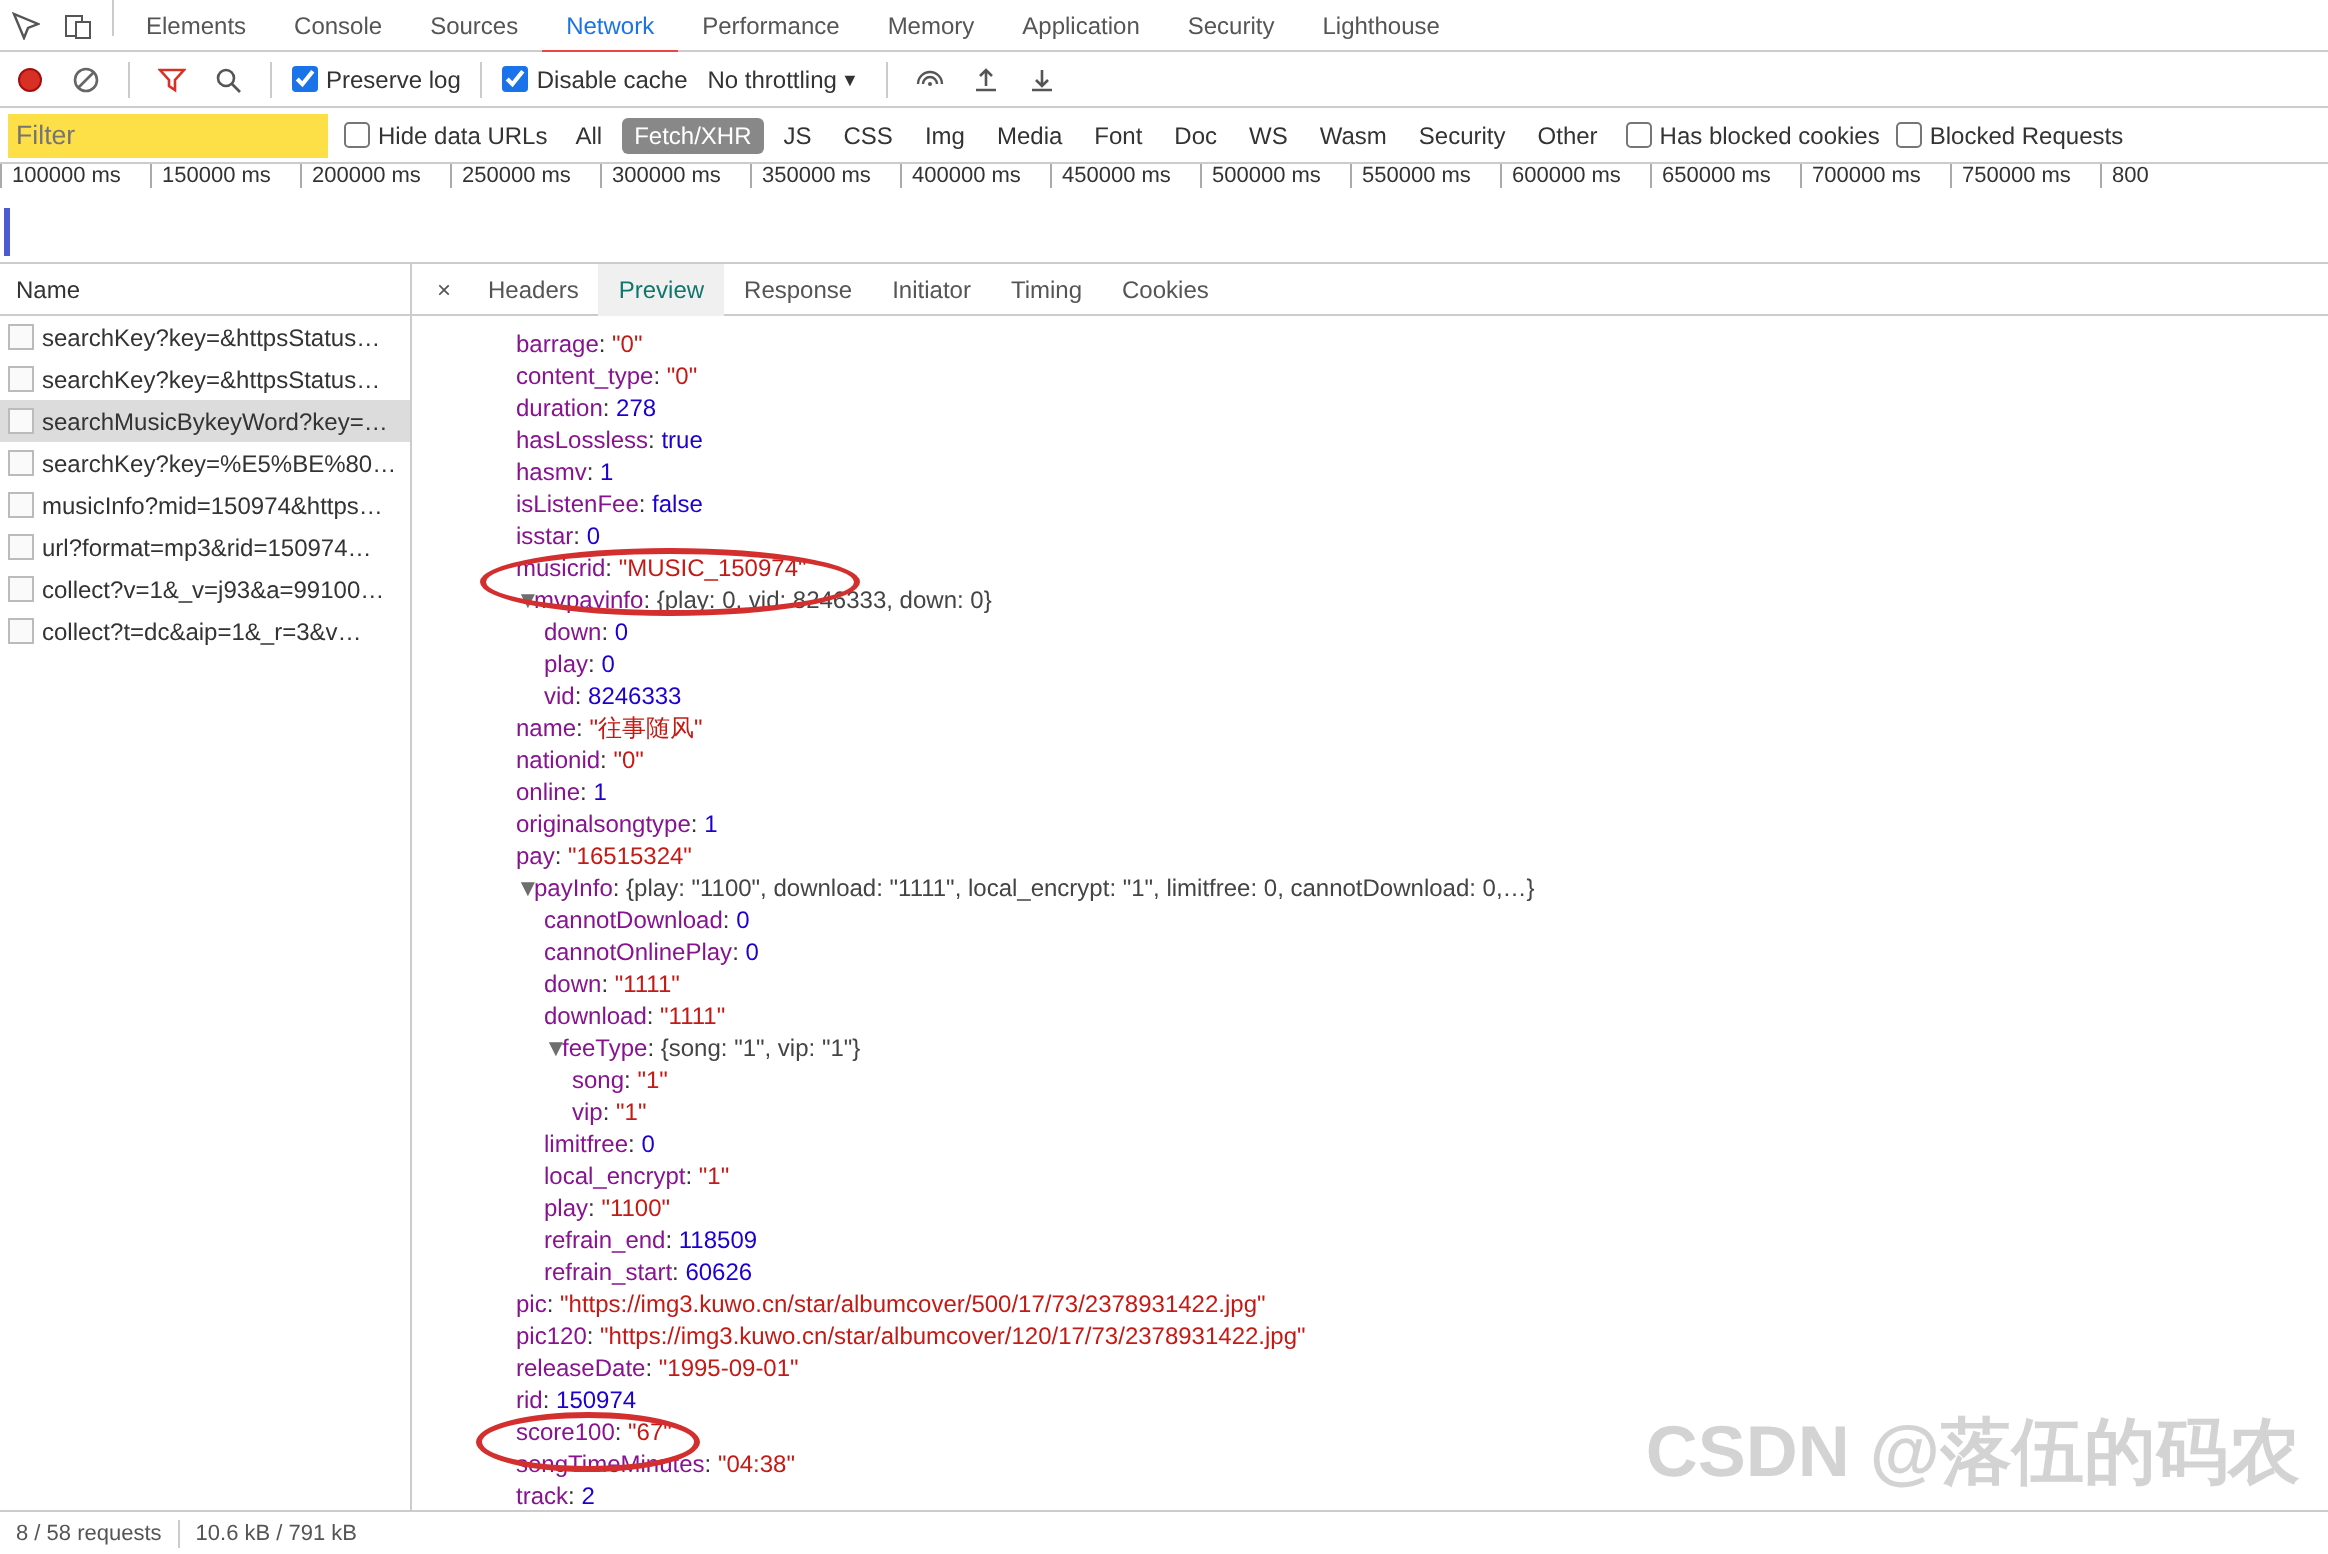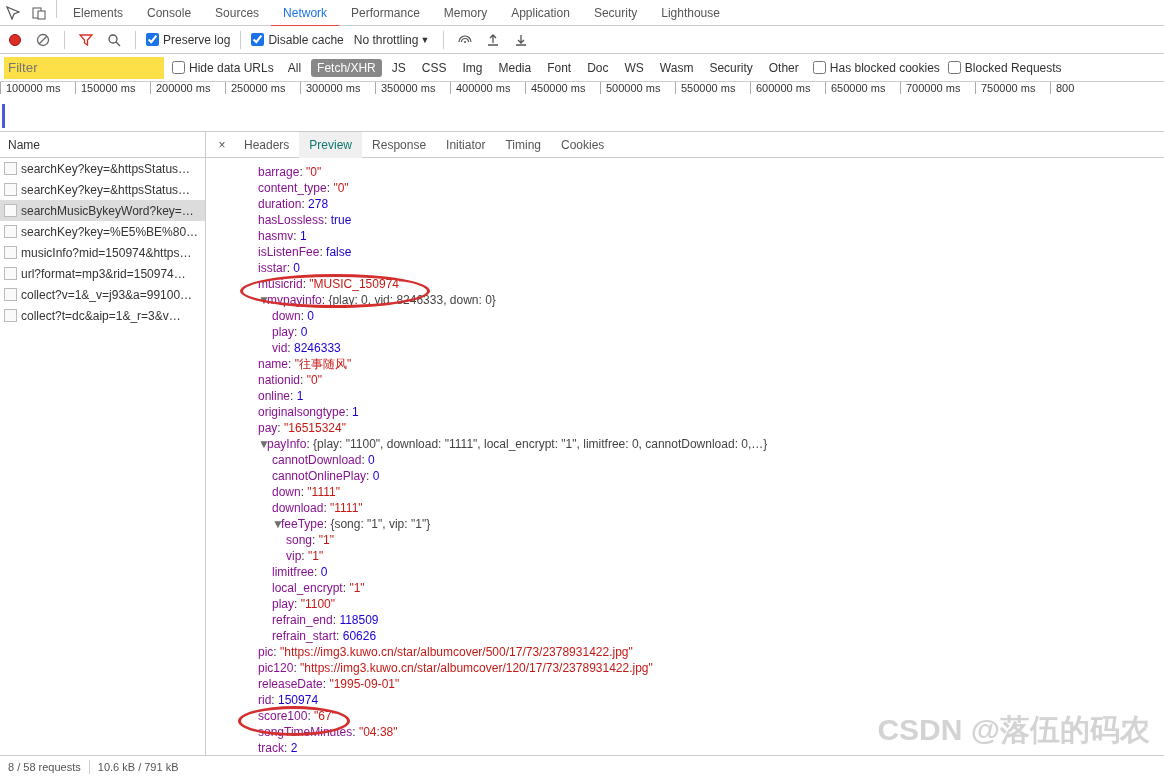--- a/index.html
+++ b/index.html
@@ -39,21 +39,21 @@
 .preview{flex:1;overflow:auto;padding:6px 8px;font-family:Consolas,Menlo,monospace;font-size:12px;line-height:16px;position:relative;}
 .line{white-space:nowrap;}
 .k{color:#881391;}
 .s{color:#c41a16;}
 .n{color:#1c00cf;}
 .d{color:#6e6e6e;display:inline-block;width:9px;text-align:center;}
 .obj{color:#444;}
 .circle{position:absolute;border:3px solid #d32f2f;border-radius:50%;pointer-events:none;}
 .statusbar{height:22px;line-height:22px;border-top:1px solid #ccc;display:flex;align-items:center;padding:0 8px;gap:8px;color:#555;font-size:11px;}
 .sb-sep{width:1px;height:14px;background:#ccc;}
-.wm{position:absolute;right:14px;bottom:26px;color:#b0b0b0;font-size:30px;font-weight:600;pointer-events:none;opacity:.55;font-family:"Microsoft YaHei",sans-serif;}
+.wm{position:absolute;right:14px;bottom:26px;color:#b0b0b0;font-size:36px;font-weight:600;pointer-events:none;opacity:.55;font-family:"Microsoft YaHei",sans-serif;}
 .i1{padding-left:44px;}.i2{padding-left:58px;}.i3{padding-left:72px;}
 svg{display:block;}
 </style>
 </head>
 <body>
 
 <div class="tabbar">
   <div class="tb-icon">
       <svg width="14" height="14" viewBox="0 0 14 14">
         <path d="M1 1l5 12 2-5 5-2z" fill="none" stroke="#555" stroke-width="1.2"></path>

